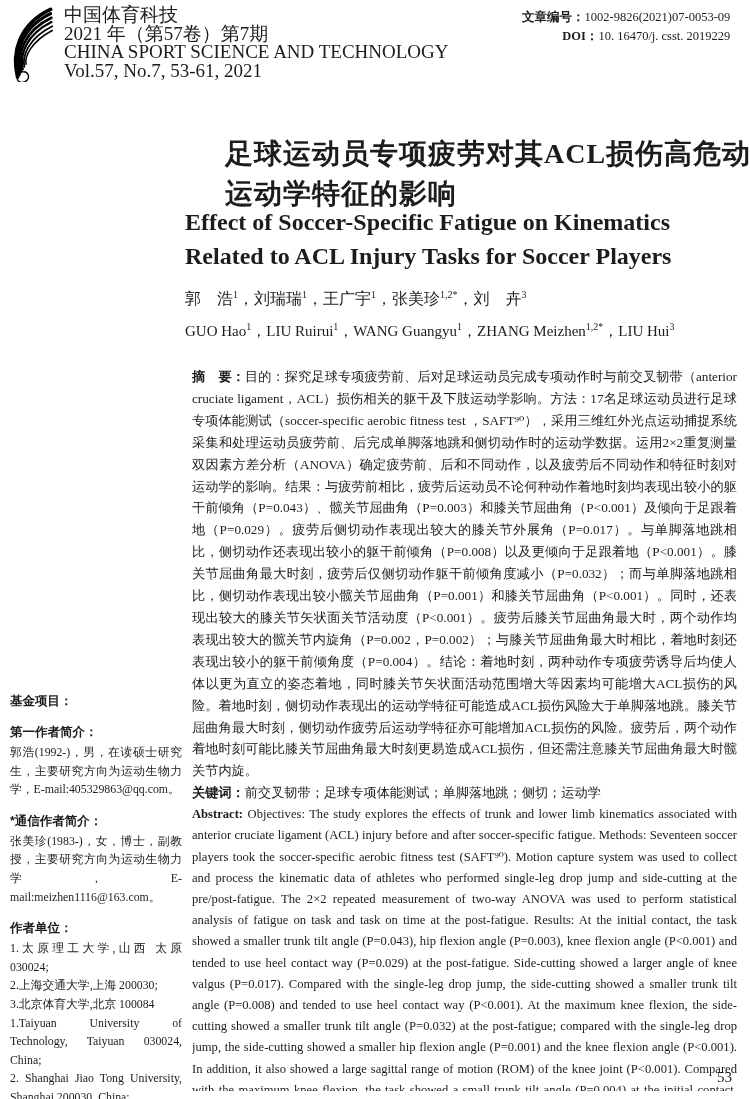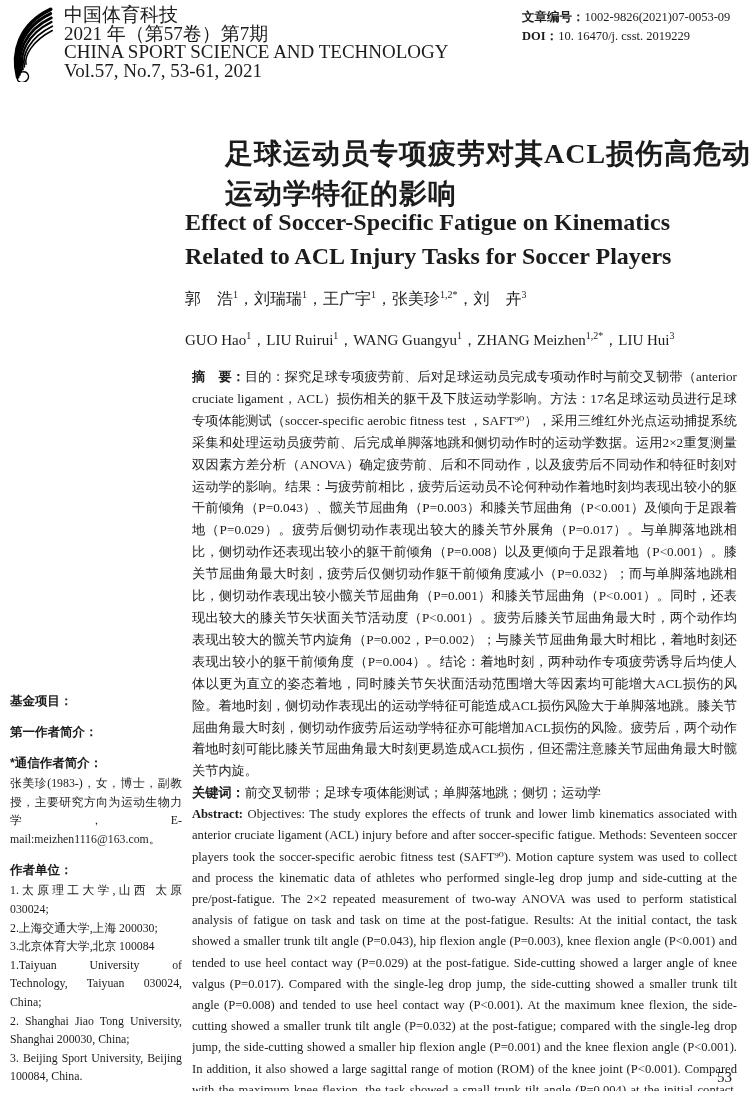--- a/index.html
+++ b/index.html
@@ -10,34 +10,34 @@
     color: #1c1c1c;
     font-family: "Liberation Serif", "DejaVu Serif", serif;
     overflow: hidden;
   }
 
   
   .header-left { position: absolute; top: 6px; left: 10px; display: flex; gap: 10px; }
   .logo { width: 44px; height: 76px; flex: 0 0 auto; }
   .header-meta { font-size: 19px; line-height: 18.5px; white-space: nowrap; }
   .header-meta .cn { font-family: "Liberation Serif", serif; }
-  .header-right { position: absolute; top: 8px; left: 522px; font-size: 12.5px; line-height: 19px; white-space: nowrap; }
+  .header-right { position: absolute; top: 8px; left: 522px; font-size: 12.5px; line-height: 19px; white-space: nowrap; text-align: right; }
   .b { font-weight: bold; }
 
   
   .title-cn {
     position: absolute; top: 134px; left: 185px; width: 560px;
     font-size: 28px; font-weight: bold; line-height: 40px; letter-spacing: 1px; margin-left: 40px;
   }
   .title-en {
     position: absolute; top: 205px; left: 185px; width: 560px;
     font-size: 24px; font-weight: bold; line-height: 34px;
   }
   .authors-cn { position: absolute; top: 289px; left: 185px; font-size: 16px; }
-  .authors-en { position: absolute; top: 330px; left: 185px; font-size: 15px; }
+  .authors-en { position: absolute; top: 321px; left: 185px; font-size: 15px; }
   .authors-cn sup, .authors-en sup { font-size: 10px; }
 
   
   .abstract-col {
     position: absolute; top: 366px; left: 192px; width: 545px; height: 725px;
     overflow: hidden; text-align: justify;
   }
   .abs-cn { font-size: 13.2px; line-height: 21.9px; }
   .abs-cn .lbl, .kw .lbl { font-weight: bold; font-family: "Liberation Sans", sans-serif; }
   .kw { font-size: 13.2px; line-height: 21.9px; }
@@ -109,20 +109,21 @@
   <p class="kw"><span class="lbl">关键词：</span><span>前交叉韧带；足球专项体能测试；单脚落地跳；侧切；运动学</span></p>
   <p class="abs-en"><span class="lbl">Abstract:</span><span> Objectives: The study explores the effects of trunk and lower limb kinematics associated with anterior cruciate ligament (ACL) injury before and after soccer-specific fatigue. Methods: Seventeen soccer players took the soccer-specific aerobic fitness test (SAFT⁹⁰). Motion capture system was used to collect and process the kinematic data of athletes who performed single-leg drop jump and side-cutting at the pre/post-fatigue. The 2×2 repeated measurement of two-way ANOVA was used to perform statistical analysis of fatigue on task and task on time at the post-fatigue. Results: At the initial contact, the task showed a smaller trunk tilt angle (P=0.043), hip flexion angle (P=0.003), knee flexion angle (P&lt;0.001) and tended to use heel contact way (P=0.029) at the post-fatigue. Side-cutting showed a larger angle of knee valgus (P=0.017). Compared with the single-leg drop jump, the side-cutting showed a smaller trunk tilt angle (P=0.008) and tended to use heel contact way (P&lt;0.001). At the maximum knee flexion, the side-cutting showed a smaller trunk tilt angle (P=0.032) at the post-fatigue; compared with the single-leg drop jump, the side-cutting showed a smaller hip flexion angle (P=0.001) and the knee flexion angle (P&lt;0.001). In addition, it also showed a large sagittal range of motion (ROM) of the knee joint (P&lt;0.001). Compared with the maximum knee flexion, the task showed a small trunk tilt angle (P=0.004) at the initial contact. Conclusions: At post-fatigue, the human body will land in a more upright posture at the initial contact, in addition to a larger knee ROM, which may increase the risk of ACL injury. Compared with single-leg drop jump, side-cutting may have more risk of ACL injury. At</span></p>
 </div>
 
 <div class="sidebar">
   <section>
     <h4>基金项目：</h4>
   </section>
   <section>
     <h4>第一作者简介：</h4>
+    <p>郭浩(1992-)，男，在读硕士研究生，主要研究方向为运动生物力学，E-mail:405329863@qq.com。</p>
   </section>
   <section>
     <h4>*通信作者简介：</h4>
     <p>张美珍(1983-)，女，博士，副教授，主要研究方向为运动生物力学，E-mail:meizhen1116@163.com。</p>
   </section>
   <section>
     <h4>作者单位：</h4>
     <p>1.太原理工大学,山西 太原 030024;
 2.上海交通大学,上海 200030;
 3.北京体育大学,北京 100084

